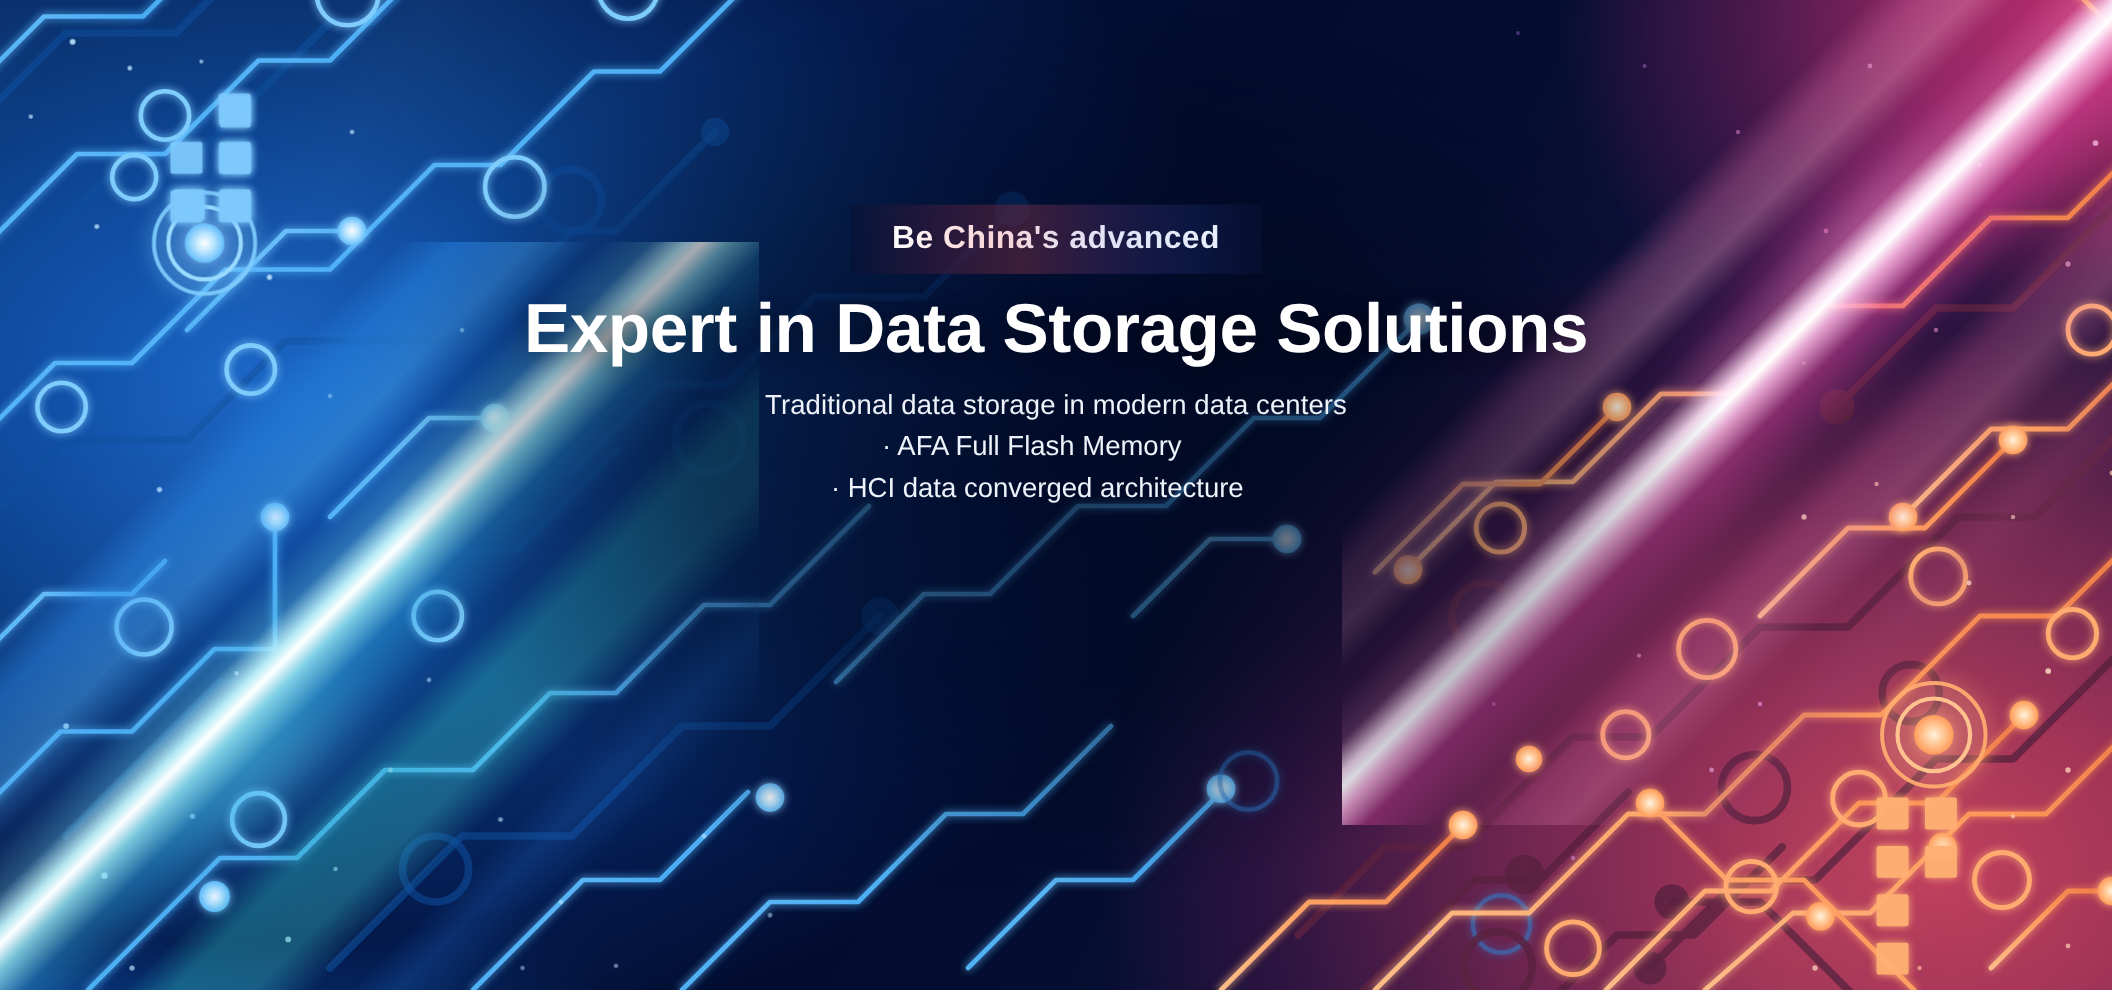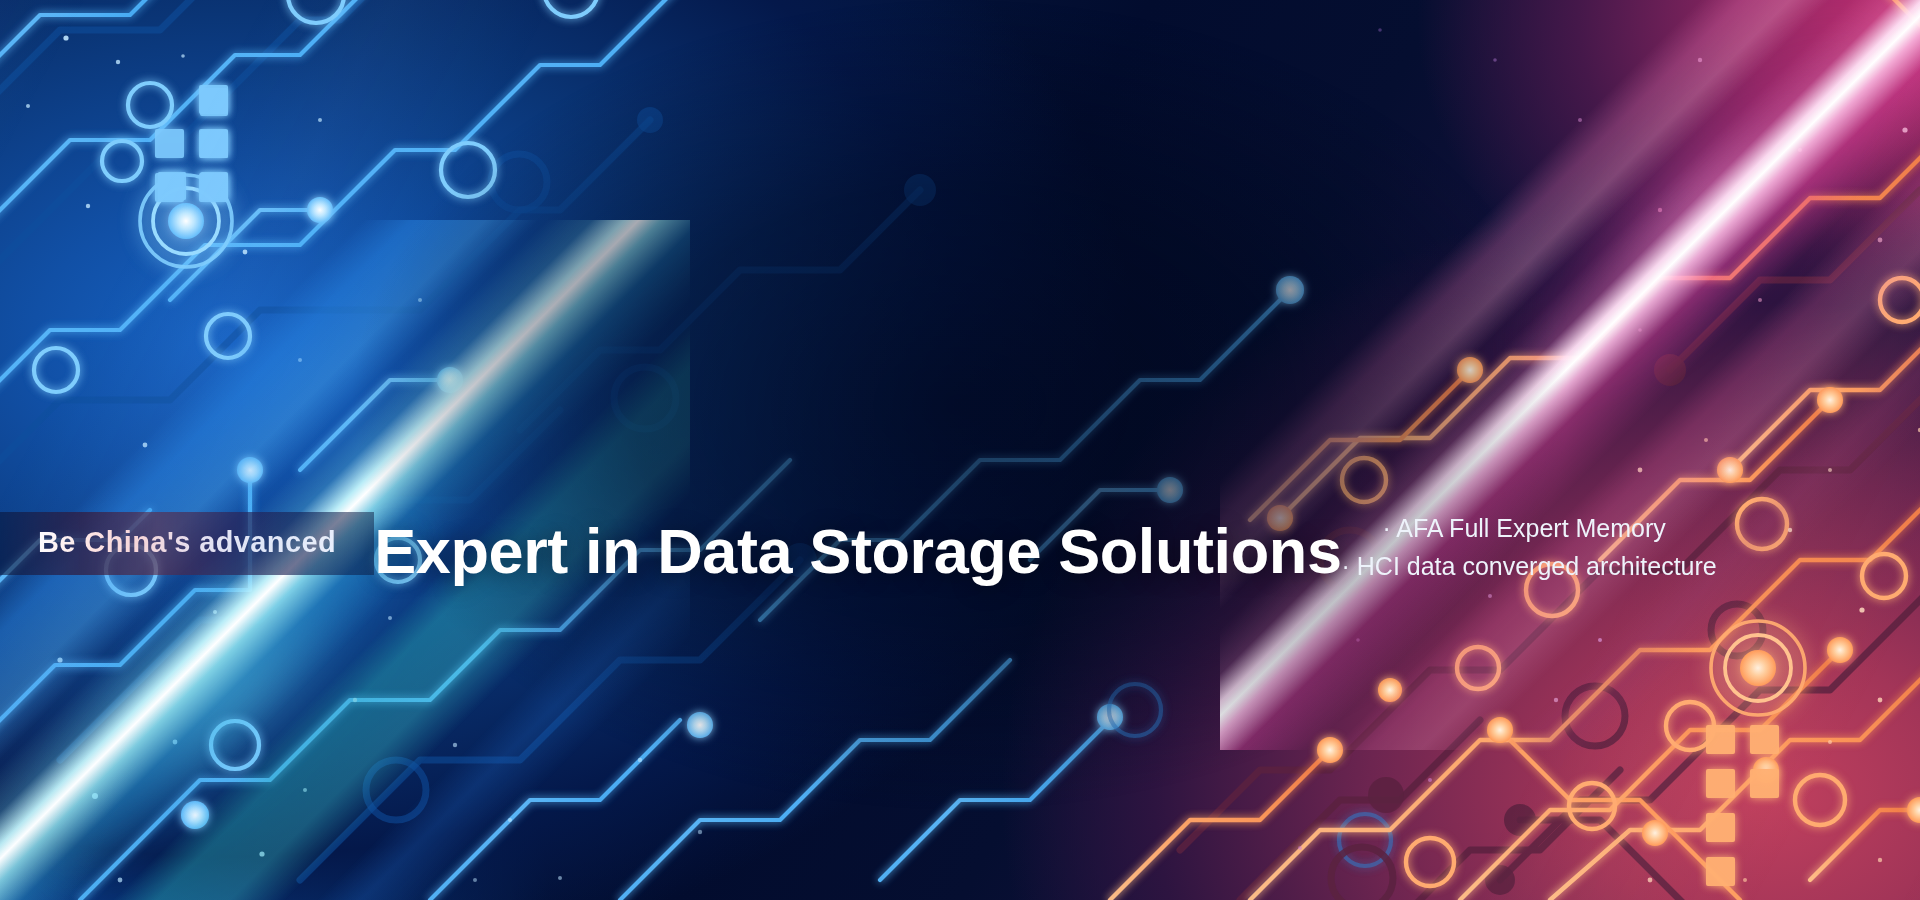--- a/index.html
+++ b/index.html
@@ -77,21 +77,21 @@
     background:radial-gradient(ellipse 780px 520px at 50% 45%, rgba(1,7,28,.72) 0%, rgba(1,8,30,.52) 42%, rgba(1,8,30,0) 78%);
     pointer-events:none;
   }
 
   svg.layer{ position:absolute; inset:0; width:1920px; height:900px; pointer-events:none; }
 
   
   .content{
     position:absolute; left:0; right:0; top:0;
     height:900px;
-    display:flex; flex-direction:row; align-items:center;
+    display:flex; flex-direction:column; align-items:center;
     padding-top:186px;
     z-index:30;
   }
   .eyebrow-wrap{
     position:relative;
     padding:14px 38px 16px;
     background:linear-gradient(90deg,
         rgba(8,18,52,.55) 0%,
         rgba(52,26,60,.72) 22%,
         rgba(96,40,66,.62) 42%,
@@ -419,24 +419,25 @@
   <div class="vignette"></div>
 
   <div class="content">
 
     <div class="eyebrow-wrap">
       <div class="eyebrow">Be China's advanced</div>
     </div>
 
     <h1 class="title">Expert in Data Storage Solutions</h1>
 
+    <p class="sub-lead">Traditional data storage in modern data centers</p>
 
     <div class="bullets">
       <div class="bullet-row">
-        <span class="bullet">· AFA Full Expert Memory</span>
+        <span class="bullet">· AFA Full Flash Memory</span>
         <span class="gap-a"></span>
       </div>
       <div class="bullet-row">
         <span class="bullet">· HCI data converged architecture</span>
         <span class="gap-b"></span>
       </div>
     </div>
 
   </div>
 </div>

